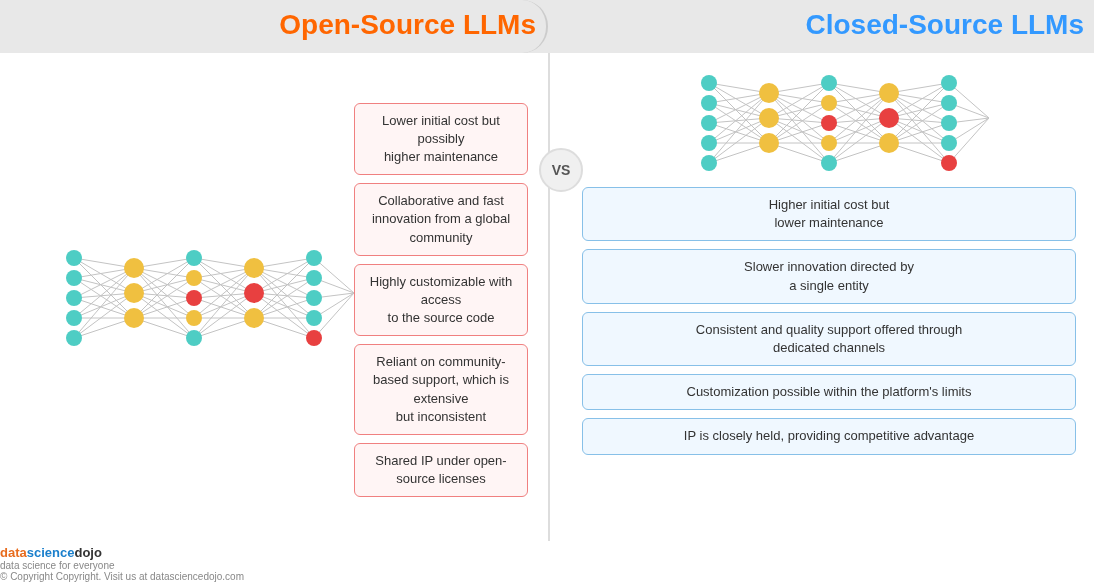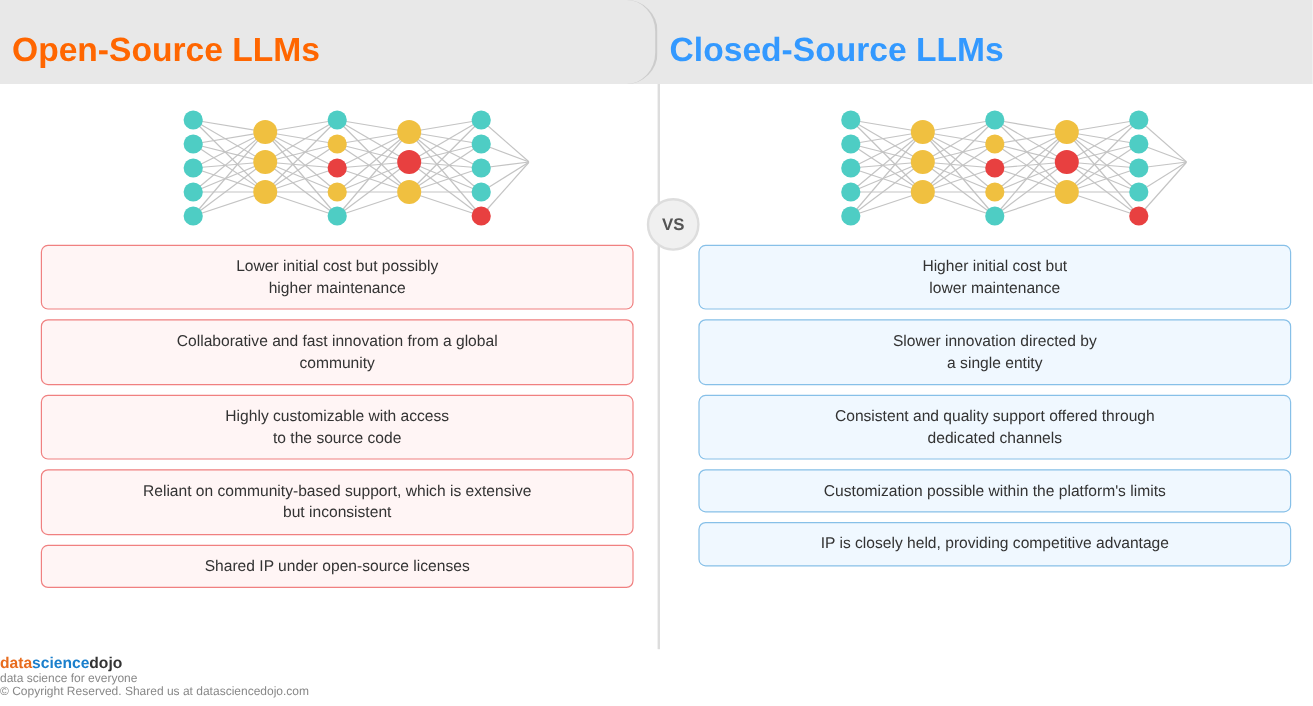--- a/index.html
+++ b/index.html
@@ -22,22 +22,22 @@
       align-items: center;
       position: relative;
     }
     .header-row {
       display: flex;
       width: 100%;
       background: #e8e8e8;
     }
     .header-cell {
       flex: 1;
-      text-align: left;
-      padding: 26px 10px 12px;
+      text-align: right;
+      padding: 9px 10px 12px;
       font-size: 28px;
       font-weight: bold;
       border-radius: 26px;
     }
     .header-cell.open-source {
       color: #ff6600;
       border-right: 2px solid #ccc;
     }
     .header-cell.closed-source {
       color: #3399ff;
@@ -45,21 +45,21 @@
     .content-area {
       display: flex;
       width: 100%;
       flex: 1;
       position: relative;
       margin-left: 28px;
     }
     .left-col {
       flex: 1;
       display: flex;
-      flex-direction: column;
+      flex-direction: row;
       align-items: center;
       padding: 10px 20px;
       border-right: 2px solid #ddd;
     }
     .right-col {
       flex: 1;
       display: flex;
       flex-direction: column;
       align-items: center;
       padding: 10px 32px;
@@ -380,15 +380,15 @@
         <div class="comparison-box closed">IP is closely held, providing competitive advantage</div>
       </div>
     </div>
   </div>
 
   <div class="footer">
     <div class="footer-logo">
       <span class="data">data</span><span class="science">science</span><span class="dojo">dojo</span>
     </div>
     <div class="footer-tagline">data science for everyone</div>
-    <div class="footer-tagline">© Copyright Reserved. Shared us at datasciencedojo.com</div>
+    <div class="footer-tagline">© Copyright Copyright. Visit us at datasciencedojo.com</div>
   </div>
 </div>
 
 </body></html>

